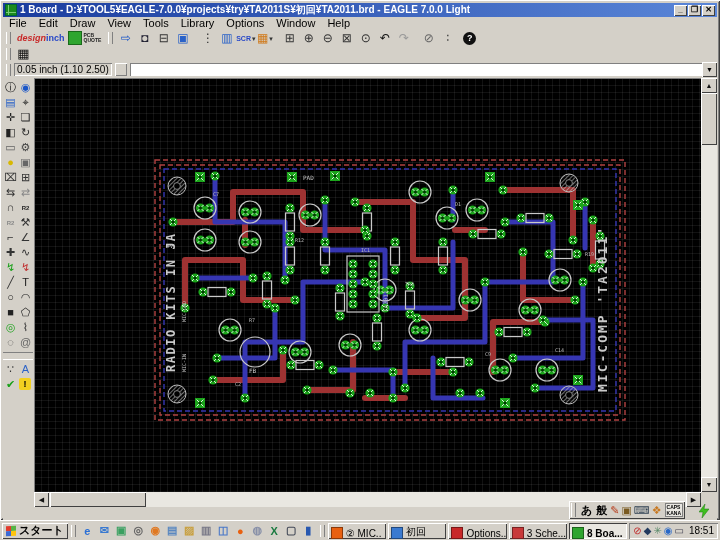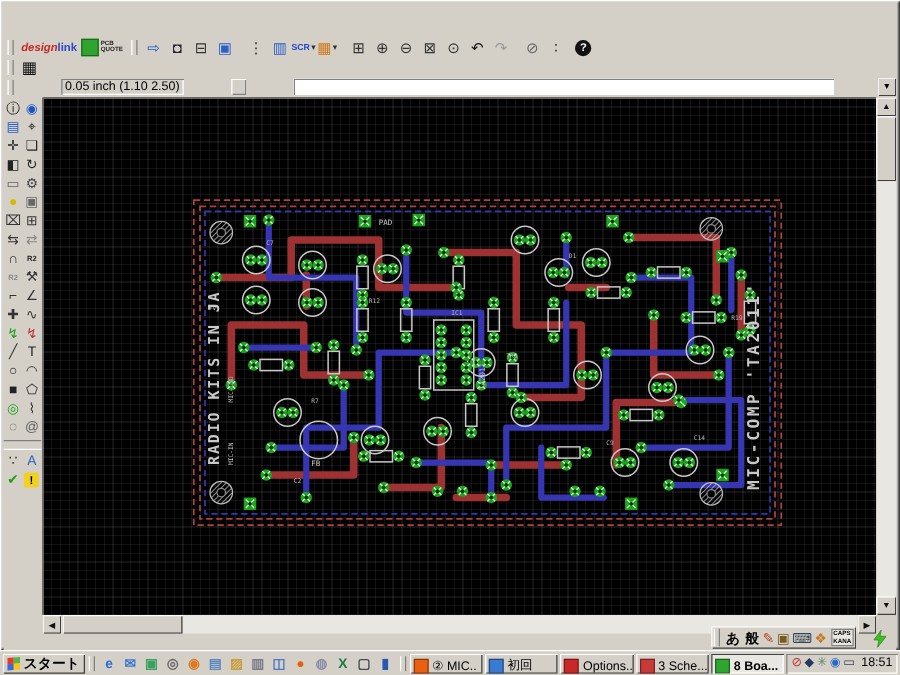--- a/index.html
+++ b/index.html
@@ -30,21 +30,21 @@
   .logo-dl .l{color:#2848c8;}
   .pcbq{display:flex;align-items:center;margin-right:4px;flex:none;}
   .pcbq .sq{width:12px;height:12px;background:#2fa52f;border:1px solid #1a6a1a;margin-right:2px;}
   .pcbq .tx{font-size:5px;font-weight:bold;line-height:1.1;color:#222;}
   .scr-lbl{font-size:7px;font-weight:bold;color:#2848c8;}
   .caret{font-size:7px;color:#333;margin-left:1px;}
   .help-c{width:13px;height:13px;border-radius:50%;background:#111;color:#fff;font-weight:bold;font-size:9px;
     display:flex;align-items:center;justify-content:center;}
   .grid-ic{color:#111;font-size:13px;}
   
-  .coordbar{position:absolute;left:3px;top:61px;right:3px;height:17px;display:flex;align-items:center;background:var(--chrome);gap:35px;}
+  .coordbar{position:absolute;left:3px;top:61px;right:3px;height:17px;display:flex;align-items:center;background:var(--chrome);}
   .coordbox{width:92px;height:13px;line-height:13px;padding:0 3px;font-size:10px;background:var(--chrome);
     box-shadow:inset 1px 1px 0 #808080, inset -1px -1px 0 #fff;white-space:nowrap;flex:none;}
   .minibtn{width:12px;height:13px;margin-left:3px;background:var(--chrome);box-shadow:inset 1px 1px 0 #fff, inset -1px -1px 0 #808080;flex:none;}
   .cmdinput{flex:1;height:13px;margin-left:3px;background:#fff;border:none;
     box-shadow:inset 1px 1px 0 #808080, inset -1px -1px 0 #fff;font-size:10px;padding:0 2px;}
   .combo-drop{width:15px;height:15px;background:var(--chrome);box-shadow:inset 1px 1px 0 #fff, inset -1px -1px 0 #404040;
     display:flex;align-items:center;justify-content:center;font-size:7px;flex:none;}
   
   .main{position:absolute;left:3px;top:78px;right:3px;bottom:0;}
   .palette{position:absolute;left:0;top:0;width:31px;bottom:0;background:var(--chrome);
@@ -105,25 +105,43 @@
   .dimblue{stroke:var(--bottom-copper);fill:none;stroke-width:1.4;stroke-dasharray:5 3;}
   .stext{fill:var(--silk);font-family:"DejaVu Sans Mono",monospace;}
   .ref{fill:#b8b8b8;font-family:"DejaVu Sans Mono",monospace;font-size:5px;}
 </style>
 </head>
 <body>
 
 <div class="screen">
   <div class="win">
 
-
+    <div class="titlebar">
+      <span class="title-icon"></span>
+      <span class="title-text">1 Board - D:¥TOOL5¥EAGLE-7.0.0¥projects¥try¥TA2011S¥初回¥TA2011.brd - EAGLE 7.0.0 Light</span>
+      <span class="tb-btn">_</span>
+      <span class="tb-btn">❐</span>
+      <span class="tb-btn">✕</span>
+    </div>
+
+    <div class="menubar" id="menubar">
+        <span class="menu-item">File</span>
+        <span class="menu-item">Edit</span>
+        <span class="menu-item">Draw</span>
+        <span class="menu-item">View</span>
+        <span class="menu-item">Tools</span>
+        <span class="menu-item">Library</span>
+        <span class="menu-item">Options</span>
+        <span class="menu-item">Window</span>
+        <span class="menu-item">Help</span>
+      </div>
 
     <div class="toolbar1">
       <span class="gripper"></span>
-      <span class="logo-dl"><span class="d">design</span><span class="l">link</span></span>
+      <span class="logo-dl"><span class="d">design</span><span class="l">inch</span></span>
       <span class="pcbq">
         <span class="sq"></span>
         <span class="tx"><span>PCB</span><br><span>QUOTE</span></span>
       </span>
       <span class="gripper"></span>
       <span id="tb-buttons" style="display:flex;align-items:center;">
           <span class="tbtn" style="color: rgb(26, 86, 200);">⇨</span>
           <span class="tbtn" style="color: rgb(34, 34, 51);">◘</span>
           <span class="tbtn" style="color: rgb(51, 51, 51);">⊟</span>
           <span class="tbtn" style="color: rgb(42, 98, 200);">▣</span>

